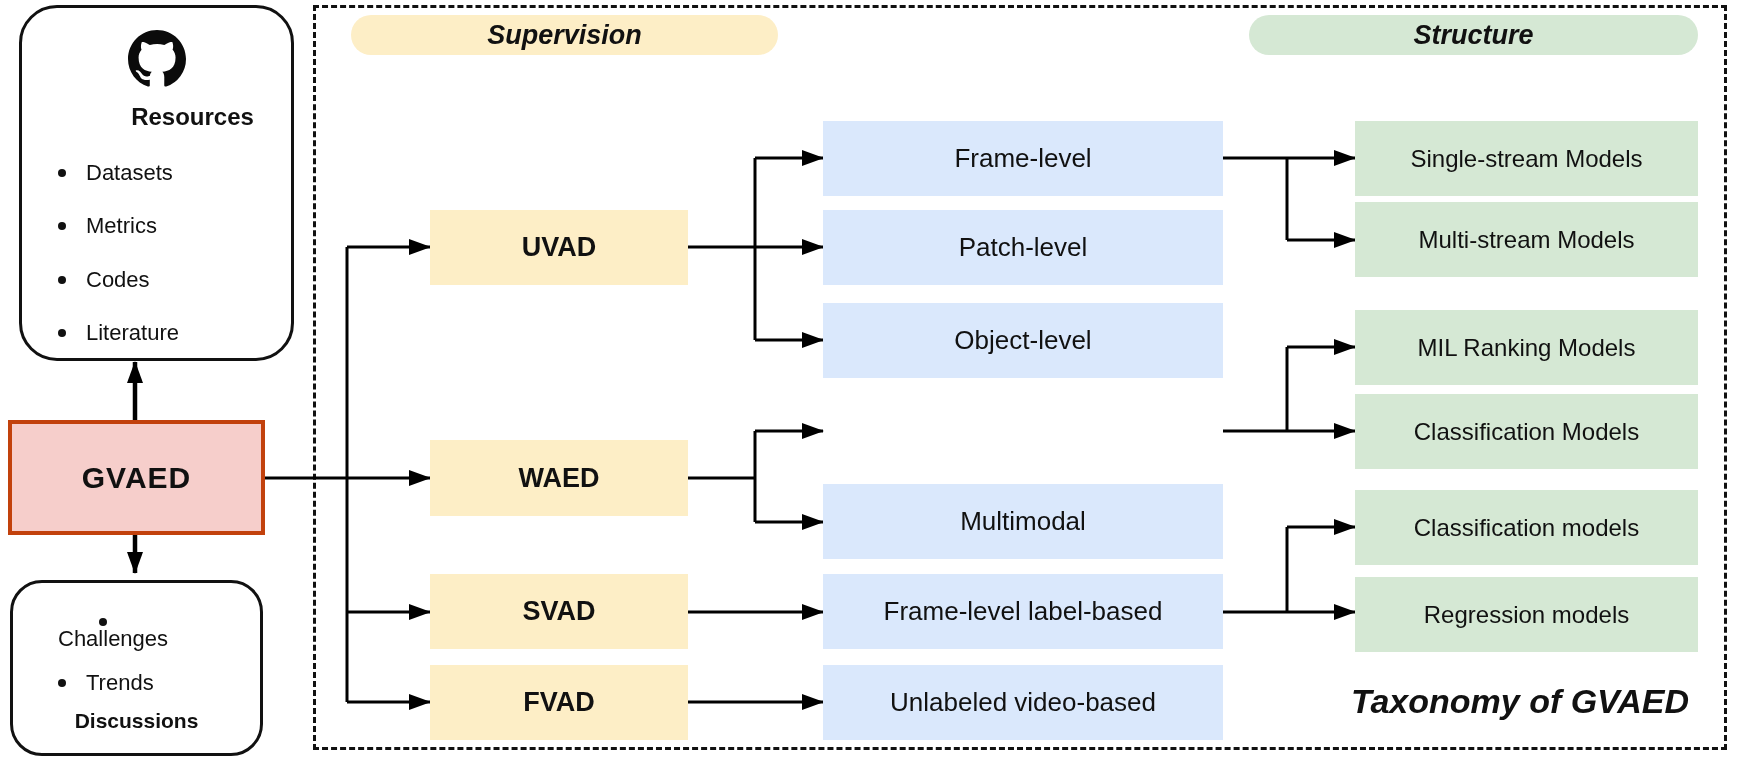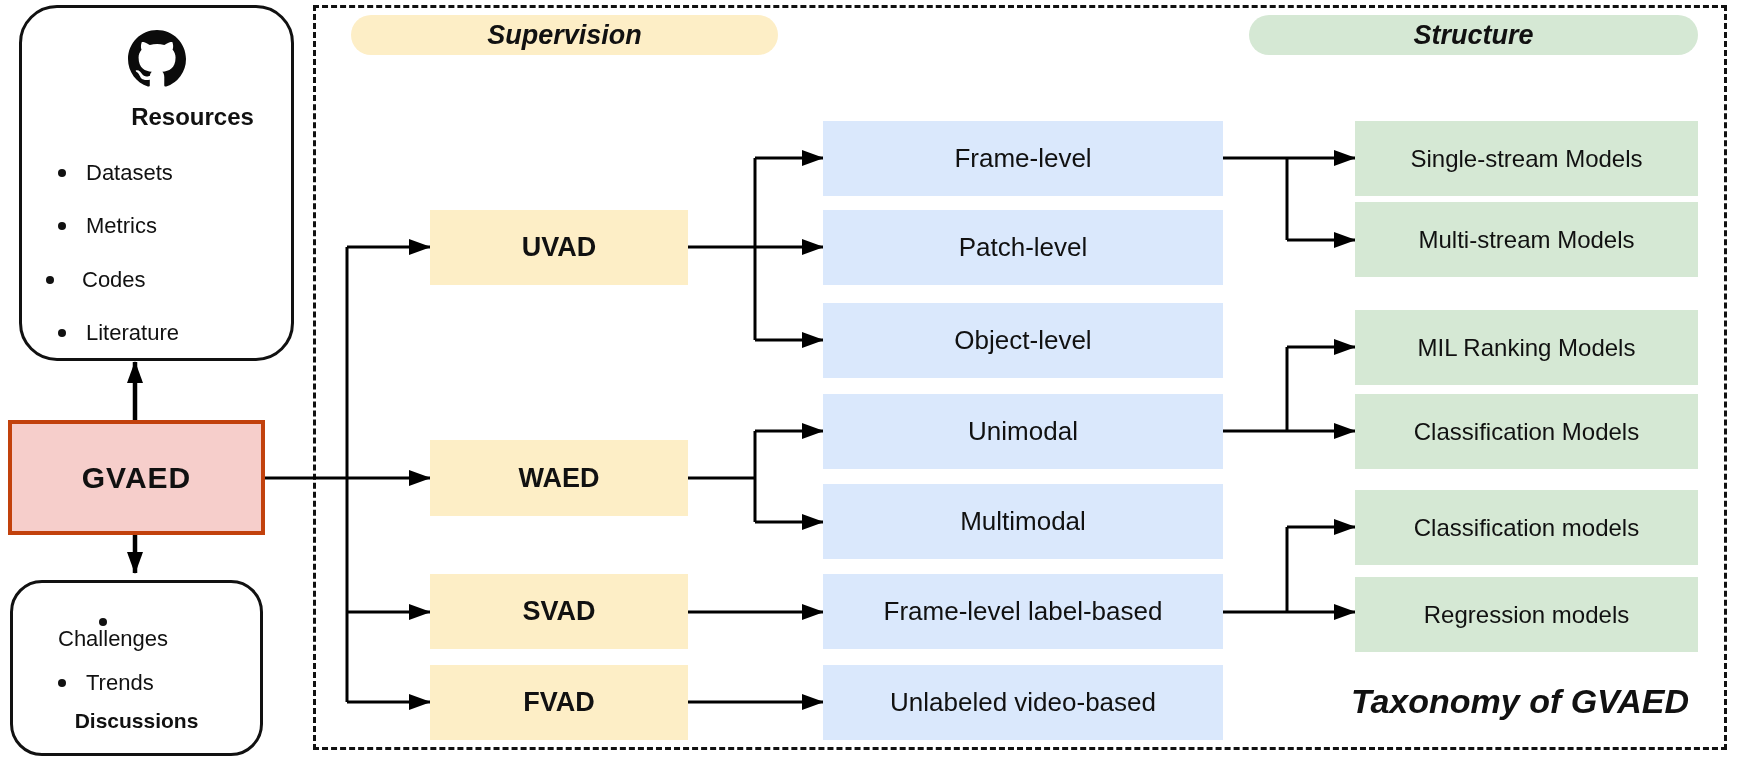--- a/index.html
+++ b/index.html
@@ -94,21 +94,21 @@
     </div>
     <div class="panel-title" style="top:95px;">Resources</div>
     <div class="bullet-row" style="left:36px;top:150px;">
         <span class="dot"></span>
         <span>Datasets</span>
       </div>
     <div class="bullet-row" style="left:36px;top:203px;">
         <span class="dot"></span>
         <span>Metrics</span>
       </div>
-    <div class="bullet-row" style="left:24px;top:257px;gap:8px;">
+    <div class="bullet-row" style="left:36px;top:257px;">
         <span class="dot"></span>
         <span>Codes</span>
       </div>
     <div class="bullet-row" style="left:36px;top:310px;">
         <span class="dot"></span>
         <span>Literature</span>
       </div>
   </div>
 
   <div class="gvaed">GVAED</div>
@@ -129,21 +129,20 @@
   <div class="hdr str">Structure</div>
 
   <div class="node ynode" style="top:210px;">UVAD</div>
   <div class="node ynode" style="top:440px;height:76px;">WAED</div>
   <div class="node ynode" style="top:574px;">SVAD</div>
   <div class="node ynode" style="top:665px;">FVAD</div>
 
   <div class="node bnode" style="top:121px;">Frame-level</div>
   <div class="node bnode" style="top:210px;">Patch-level</div>
   <div class="node bnode" style="top:303px;">Object-level</div>
-  <div class="node bnode" style="top:394px;">Unimodal</div>
   <div class="node bnode" style="top:484px;">Multimodal</div>
   <div class="node bnode" style="top:574px;">Frame-level label-based</div>
   <div class="node bnode" style="top:665px;">Unlabeled video-based</div>
 
   <div class="node gnode" style="top:121px;">Single-stream Models</div>
   <div class="node gnode" style="top:202px;">Multi-stream Models</div>
   <div class="node gnode" style="top:310px;">MIL Ranking Models</div>
   <div class="node gnode" style="top:394px;">Classification Models</div>
   <div class="node gnode" style="top:490px;">Classification models</div>
   <div class="node gnode" style="top:577px;">Regression models</div>

